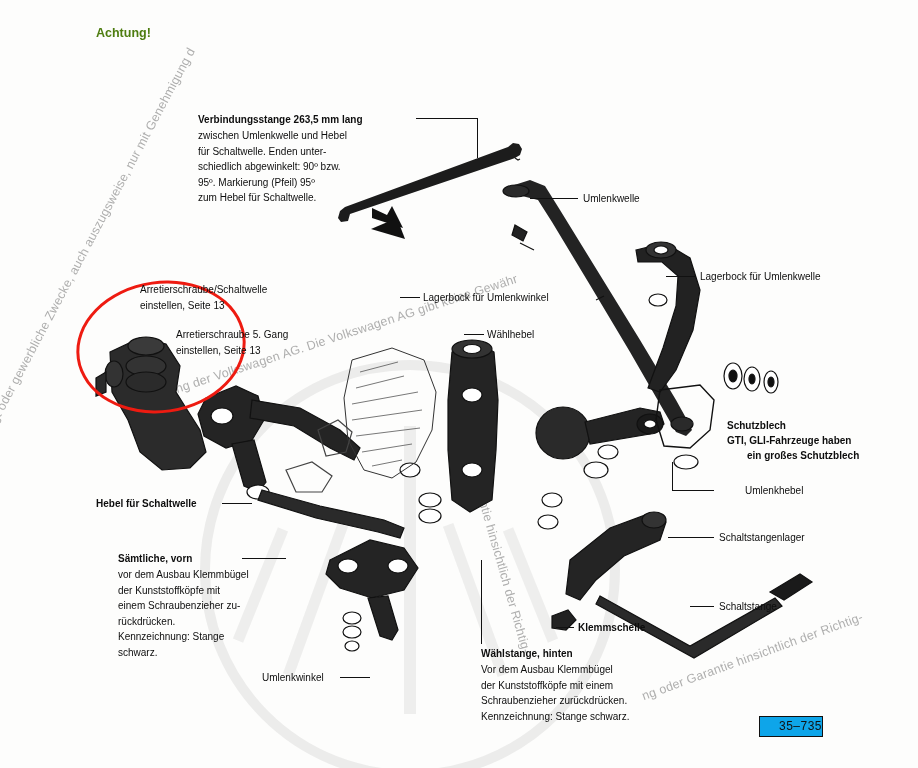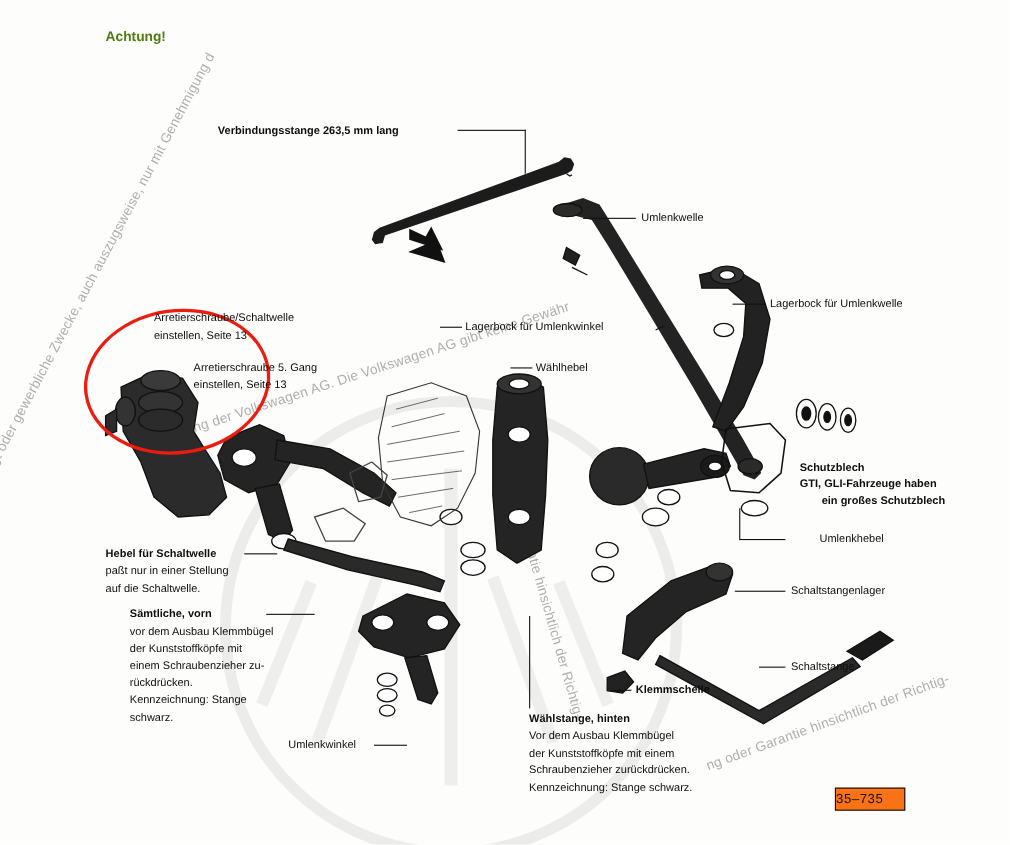--- a/index.html
+++ b/index.html
@@ -106,23 +106,23 @@
   
   .code-box {
     position: absolute;
     left: 759px;
     top: 716px;
     width: 62px;
     height: 19px;
     border: 1px solid #111;
     font-size: 12px;
     line-height: 19px;
-    text-align: left;
+    text-align: right;
     letter-spacing: 0.5px;
-    background: #f97316;
+    background: #0ea5e9;
   }
 
   
   #art {
     position: absolute;
     left: 0;
     top: 0;
     width: 918px;
     height: 768px;
     pointer-events: none;
@@ -252,20 +252,25 @@
   <div class="red-ellipse"></div>
 
   <div class="txt bold" style="left:96px; top:26px;">Achtung!</div>
 
   <div class="lbl" style="left:140px; top:282px; width:200px;">Arretierschraube/Schaltwelle
 einstellen, Seite 13</div>
   <div class="lbl" style="left:176px; top:327px; width:200px;">Arretierschraube 5. Gang
 einstellen, Seite 13</div>
 
   <div class="lbl bold" style="left:198px; top:112px;">Verbindungsstange 263,5 mm lang</div>
+  <div class="lbl" style="left:198px; top:128px; width:225px;">zwischen Umlenkwelle und Hebel
+für Schaltwelle. Enden unter-
+schiedlich abgewinkelt: 90º bzw.
+95º. Markierung (Pfeil) 95º
+zum Hebel für Schaltwelle.</div>
   <div class="line" style="left:416px; top:118px; width:62px;"></div>
   <div class="vline" style="left:477px; top:118px; height:40px;"></div>
 
   <div class="lbl" style="left:583px; top:191px;">Umlenkwelle</div>
   <div class="line" style="left:530px; top:198px; width:48px;"></div>
 
   <div class="lbl" style="left:700px; top:269px;">Lagerbock für Umlenkwelle</div>
   <div class="line" style="left:666px; top:276px; width:30px;"></div>
 
   <div class="lbl" style="left:423px; top:290px;">Lagerbock für Umlenkwinkel</div>
@@ -285,22 +290,20 @@
   <div class="lbl" style="left:719px; top:530px;">Schaltstangenlager</div>
   <div class="line" style="left:668px; top:537px; width:46px;"></div>
 
   <div class="lbl" style="left:719px; top:599px;">Schaltstange</div>
   <div class="line" style="left:690px; top:606px; width:24px;"></div>
 
   <div class="lbl bold" style="left:578px; top:620px;">Klemmschelle</div>
   <div class="line" style="left:556px; top:627px; width:18px;"></div>
 
   <div class="lbl bold" style="left:96px; top:496px;">Hebel für Schaltwelle</div>
-  <div class="lbl" style="left:96px; top:512px; width:220px;">paßt nur in einer Stellung
-auf die Schaltwelle.</div>
   <div class="line" style="left:222px; top:503px; width:30px;"></div>
 
   <div class="lbl bold" style="left:118px; top:551px;">Sämtliche, vorn</div>
   <div class="lbl" style="left:118px; top:567px; width:220px;">vor dem Ausbau Klemmbügel
 der Kunststoffköpfe mit
 einem Schraubenzieher zu-
 rückdrücken.
 Kennzeichnung: Stange
 schwarz.</div>
   <div class="line" style="left:242px; top:558px; width:44px;"></div>

